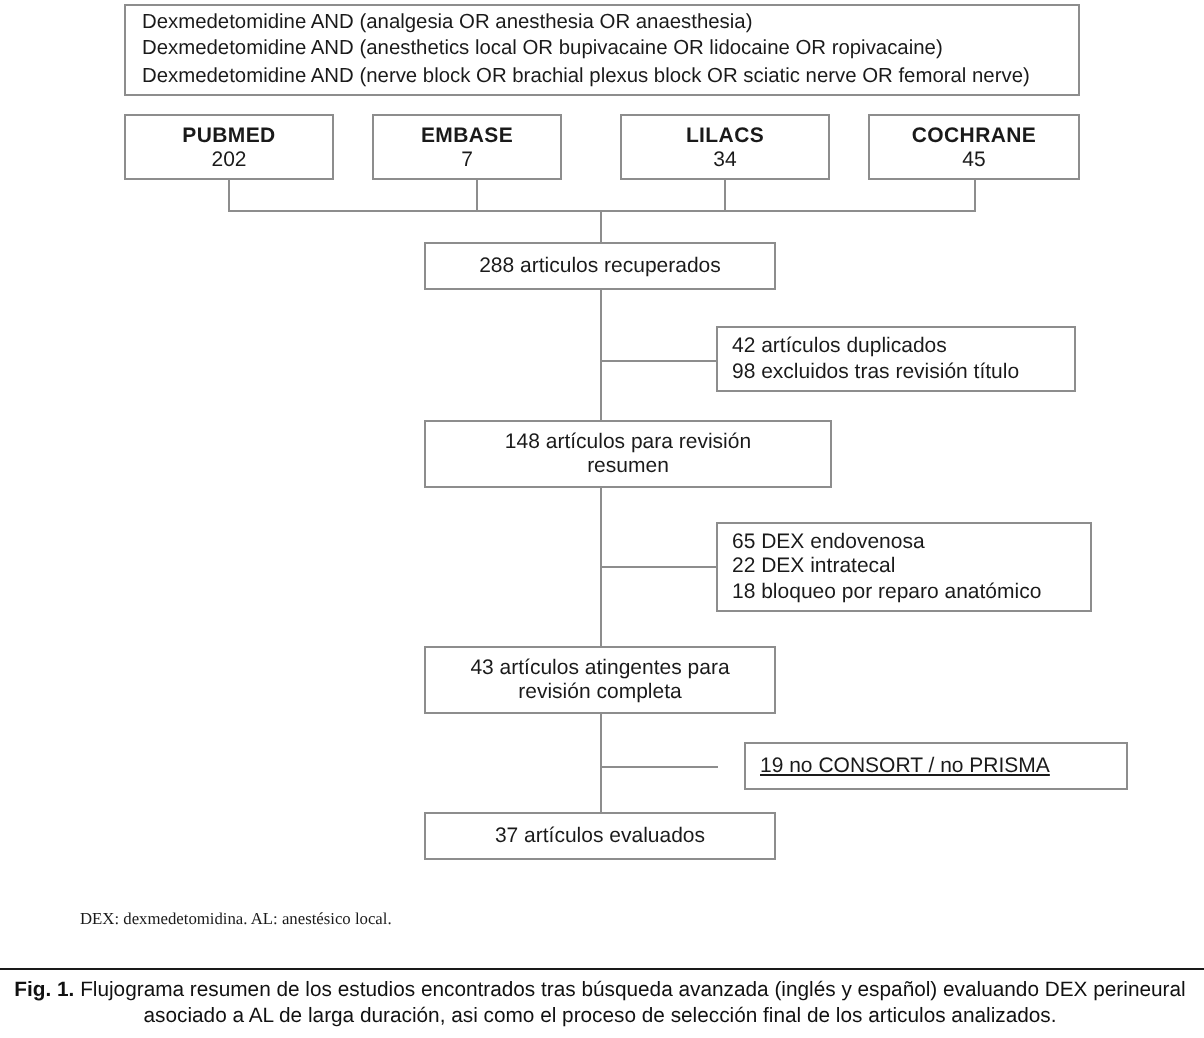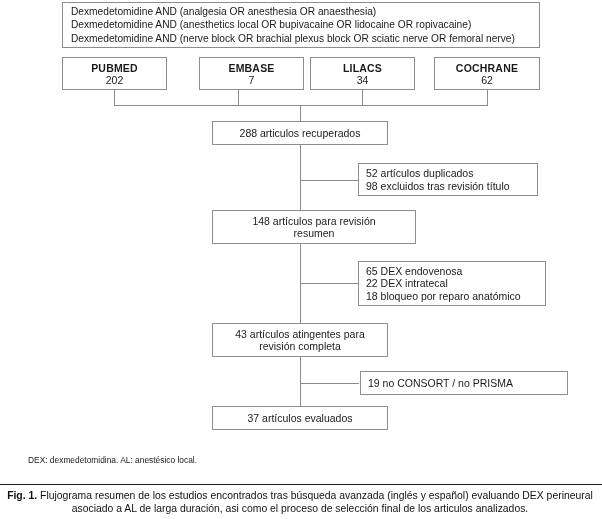--- a/index.html
+++ b/index.html
@@ -52,48 +52,49 @@
     line-height: 13.5px;
   }
   .db-box {
     top: 57px;
     height: 33px;
     font-size: 10.5px;
     line-height: 12px;
   }
   .db-box .dbname { font-weight: bold; letter-spacing: .2px; }
   .db-pubmed   { left: 62px;  width: 105px; }
-  .db-embase   { left: 199px; width: 105px; }
+  .db-embase   { left: 186px; width: 95px; }
   .db-lilacs   { left: 310px; width: 105px; }
   .db-cochrane { left: 434px; width: 106px; }
 
   .b-288 { left: 212px; top: 121px; width: 176px; height: 24px; }
   .b-148 { left: 212px; top: 210px; width: 204px; height: 34px; }
   .b-43  { left: 212px; top: 323px; width: 176px; height: 34px; }
   .b-24  { left: 212px; top: 406px; width: 176px; height: 24px; }
 
   .e-dup  { left: 358px; top: 163px; width: 180px; height: 33px; }
   .e-dex  { left: 358px; top: 261px; width: 188px; height: 45px; }
-  .e-cons { left: 360px; top: 371px; width: 208px; height: 24px; }
+  .e-cons { left: 372px; top: 371px; width: 192px; height: 24px; text-decoration: underline; }
 
   .line {
     position: absolute;
     background: #8d8d8d;
     z-index: 1;
   }
   .vline { width: 1px; }
   .hline { height: 1px; }
 
   .footnote {
     position: absolute;
-    left: 28px;
+    left: 40px;
     top: 455px;
     font-size: 8.4px;
     color: #1a1a1a;
     white-space: nowrap;
+    font-family: Liberation Serif, serif;
   }
   .cap-rule {
     position: absolute;
     left: 0;
     top: 484px;
     width: 602px;
     height: 1px;
     background: #1a1a1a;
   }
   .caption {
@@ -126,39 +127,39 @@
   <div class="box db-box db-embase">
     <span class="ln dbname">EMBASE</span>
     <span class="ln">7</span>
   </div>
   <div class="box db-box db-lilacs">
     <span class="ln dbname">LILACS</span>
     <span class="ln">34</span>
   </div>
   <div class="box db-box db-cochrane">
     <span class="ln dbname">COCHRANE</span>
-    <span class="ln">62</span>
+    <span class="ln">45</span>
   </div>
 
   <div class="line vline" style="left:114px; top:90px;  height:16px;"></div>
   <div class="line vline" style="left:238px; top:90px;  height:16px;"></div>
   <div class="line vline" style="left:362px; top:90px;  height:16px;"></div>
   <div class="line vline" style="left:487px; top:90px;  height:16px;"></div>
   <div class="line hline" style="left:114px; top:105px; width:374px;"></div>
   <div class="line vline" style="left:300px; top:105px; height:17px;"></div>
 
   <div class="box b-288">
     <span class="ln">288 articulos recuperados</span>
   </div>
 
   <div class="line vline" style="left:300px; top:145px; height:66px;"></div>
   <div class="line hline" style="left:300px; top:180px; width:59px;"></div>
 
   <div class="box e-dup left-align">
-    <span class="ln">52 artículos duplicados</span>
+    <span class="ln">42 artículos duplicados</span>
     <span class="ln">98 excluidos tras revisión título</span>
   </div>
 
   <div class="box b-148">
     <span class="ln">148 artículos para revisión</span>
     <span class="ln">resumen</span>
   </div>
 
   <div class="line vline" style="left:300px; top:244px; height:80px;"></div>
   <div class="line hline" style="left:300px; top:283px; width:59px;"></div>

